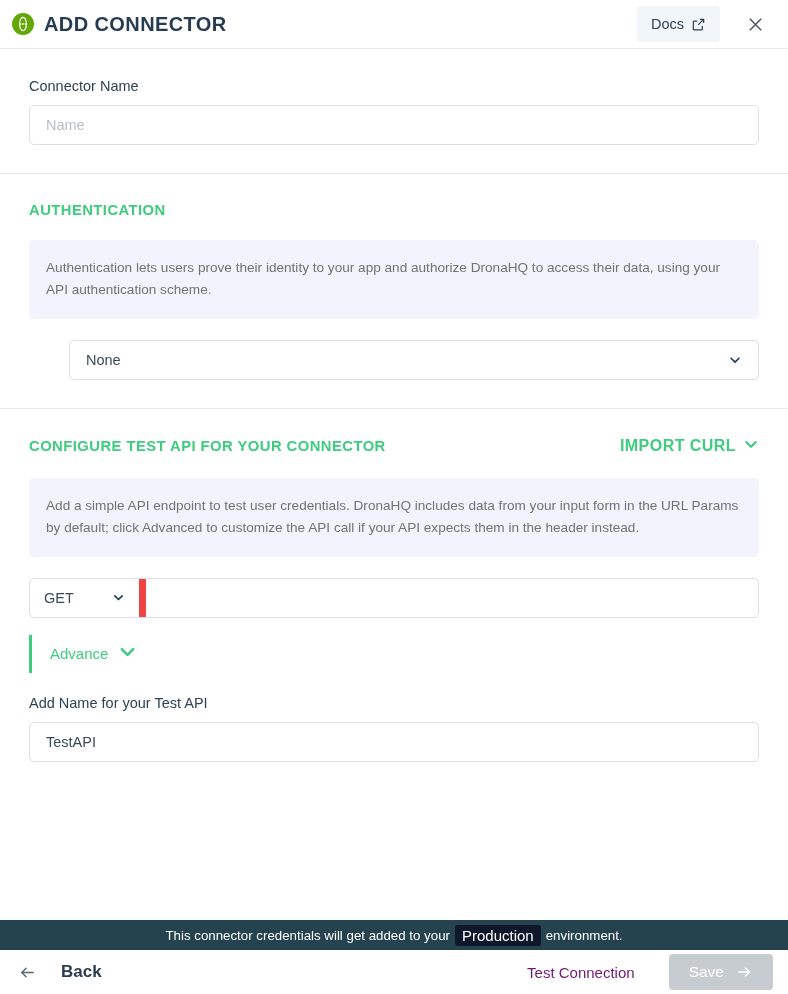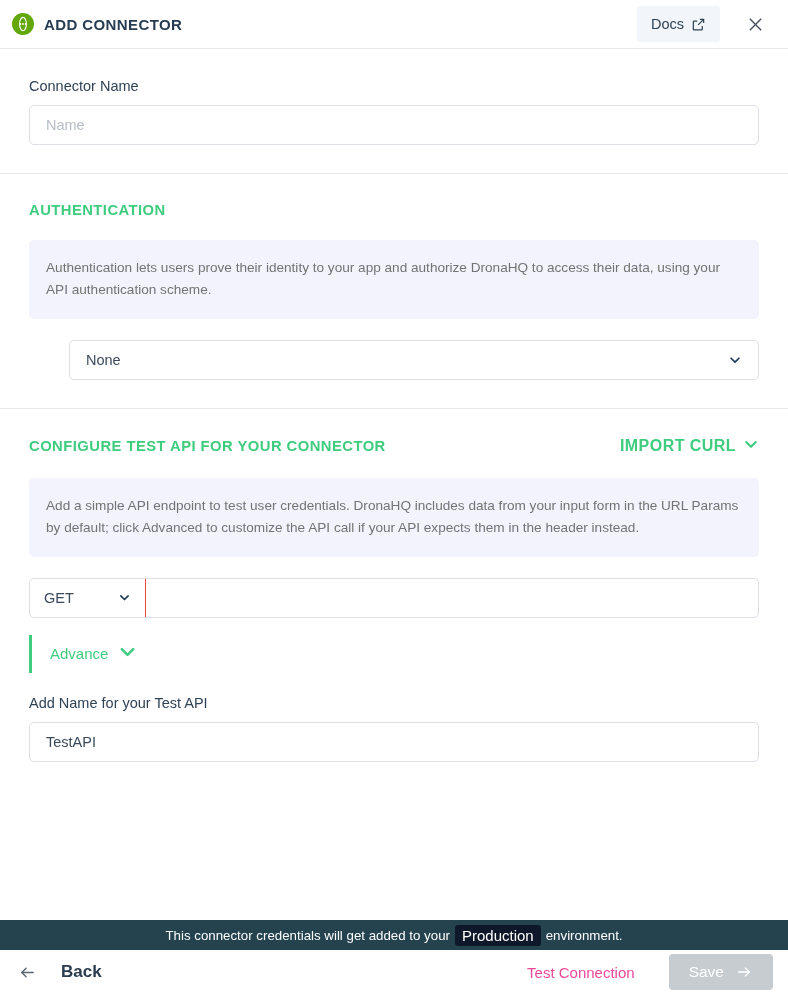--- a/index.html
+++ b/index.html
@@ -27,21 +27,21 @@
   }
   .logo {
     width: 22px; height: 22px; flex: 0 0 22px;
     border-radius: 50%;
     background: #63a70a;
     display: flex; align-items: center; justify-content: center;
     margin-right: 10px;
   }
   .logo svg { display: block; }
   .header-title {
-    font-size: 15px;
+    font-size: 20px;
     font-weight: bold;
     letter-spacing: 0.4px;
     color: #273c52;
   }
   .header-spacer { flex: 1 1 auto; }
   .docs-btn {
     display: flex; align-items: center; gap: 7px;
     background: #f2f5f9;
     border: none;
     border-radius: 3px;
@@ -143,21 +143,21 @@
     border: 1px solid #dcdfe6;
     border-radius: 5px;
     overflow: hidden;
     height: 40px;
     background: #fff;
   }
   .method-select {
     width: 116px; flex: 0 0 116px;
     display: flex; align-items: center;
     padding: 0 14px;
-    border-right: 1px solid #ef4444;
+    border-right: 7px solid #ef4444;
     font-size: 14.5px;
     color: #3a4a5c;
     cursor: pointer;
   }
   .method-select .caret { margin-left: auto; color: #1f3b5c; display:flex; }
   .url-input {
     flex: 1 1 auto;
     border: none; outline: none;
     padding: 0 16px;
     font-size: 14.5px;
@@ -207,21 +207,21 @@
   .back-btn {
     display: flex; align-items: center; gap: 24px;
     font-size: 17px; font-weight: bold;
     color: #2b3c4e;
     cursor: pointer;
   }
   .back-btn .arrow { color: #5a6775; display: flex; align-items: center; }
   .footer-spacer { flex: 1 1 auto; }
   .test-conn {
     font-size: 15px;
-    color: #ec4899;
+    color: #701a75;
     cursor: pointer;
     margin-right: 34px;
   }
   .save-btn {
     display: flex; align-items: center; gap: 11px;
     background: #c7ccd1;
     color: #ffffff;
     border: none;
     border-radius: 4px;
     font-family: inherit;

